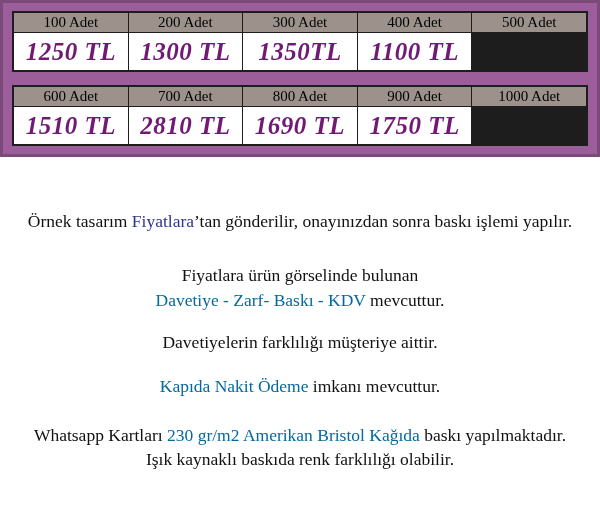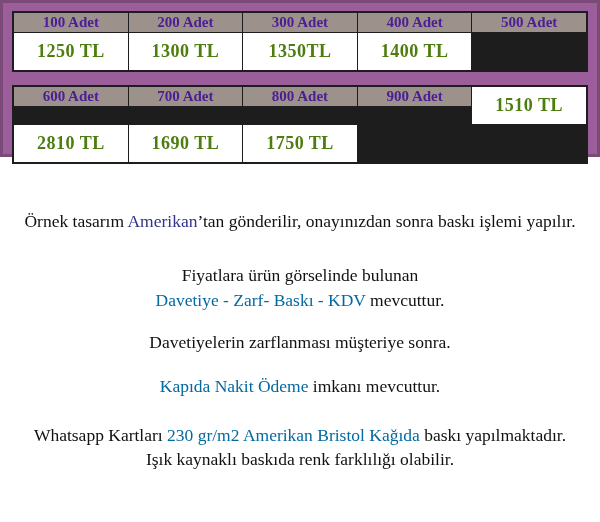--- a/index.html
+++ b/index.html
@@ -21,34 +21,34 @@
     display:grid;
     grid-template-columns:repeat(5,1fr);
     background:#1d1d1d;
     gap:1px;
     border:2px solid #1d1d1d;
     margin-bottom:13px;
   }
   .cell { text-align:center; }
   .cell.head {
     background:#9c928b;
-    color:#4c1d95;
+    color:#000000;
     font-size:15px;
     line-height:19px;
     height:19px;
-    font-weight:bold;
   }
   .cell.price {
     background:#ffffff;
-    color:#4d7c0f;
+    color:#701a75;
     font-weight:bold;
-    font-size:18px;
+    font-size:25px;
     line-height:37px;
     height:37px;
     letter-spacing:0.5px;
+    font-style:italic;
   }
 
   
   .notes { padding-top:52px; }
   .notes p {
     margin:0; padding:0;
     text-align:center;
     font-size:17.5px;
     line-height:24px;
     color:#111111;
@@ -71,45 +71,46 @@
 
     <div class="price-table">
       <div class="cell head">100 Adet</div>
       <div class="cell head">200 Adet</div>
       <div class="cell head">300 Adet</div>
       <div class="cell head">400 Adet</div>
       <div class="cell head">500 Adet</div>
       <div class="cell price">1250 TL</div>
       <div class="cell price">1300 TL</div>
       <div class="cell price">1350TL</div>
-      <div class="cell price">1400 TL</div>
+      <div class="cell price">1100 TL</div>
     </div>
 
     <div class="price-table">
       <div class="cell head">600 Adet</div>
       <div class="cell head">700 Adet</div>
       <div class="cell head">800 Adet</div>
       <div class="cell head">900 Adet</div>
+      <div class="cell head">1000 Adet</div>
       <div class="cell price">1510 TL</div>
       <div class="cell price">2810 TL</div>
       <div class="cell price">1690 TL</div>
       <div class="cell price">1750 TL</div>
     </div>
 
   </div>
 
   <div class="notes">
 
-    <p class="n1"><span>Örnek tasarım </span><span class="blue">Amerikan</span><span>’tan gönderilir, onayınızdan sonra baskı işlemi yapılır.</span></p>
+    <p class="n1"><span>Örnek tasarım </span><span class="blue">Fiyatlara</span><span>’tan gönderilir, onayınızdan sonra baskı işlemi yapılır.</span></p>
 
     <p class="n2">Fiyatlara ürün görselinde bulunan</p>
 
     <p class="n3"><span class="red">Davetiye - Zarf- Baskı - KDV</span><span> mevcuttur.</span></p>
 
-    <p class="n4">Davetiyelerin zarflanması müşteriye sonra.</p>
+    <p class="n4">Davetiyelerin farklılığı müşteriye aittir.</p>
 
     <p class="n5"><span class="red">Kapıda Nakit Ödeme</span><span> imkanı mevcuttur.</span></p>
 
     <p class="n6"><span>Whatsapp Kartları </span><span class="red">230 gr/m2 Amerikan Bristol Kağıda</span><span> baskı yapılmaktadır.</span></p>
 
     <p class="n7">Işık kaynaklı baskıda renk farklılığı olabilir.</p>
 
   </div>
 
 </div>

